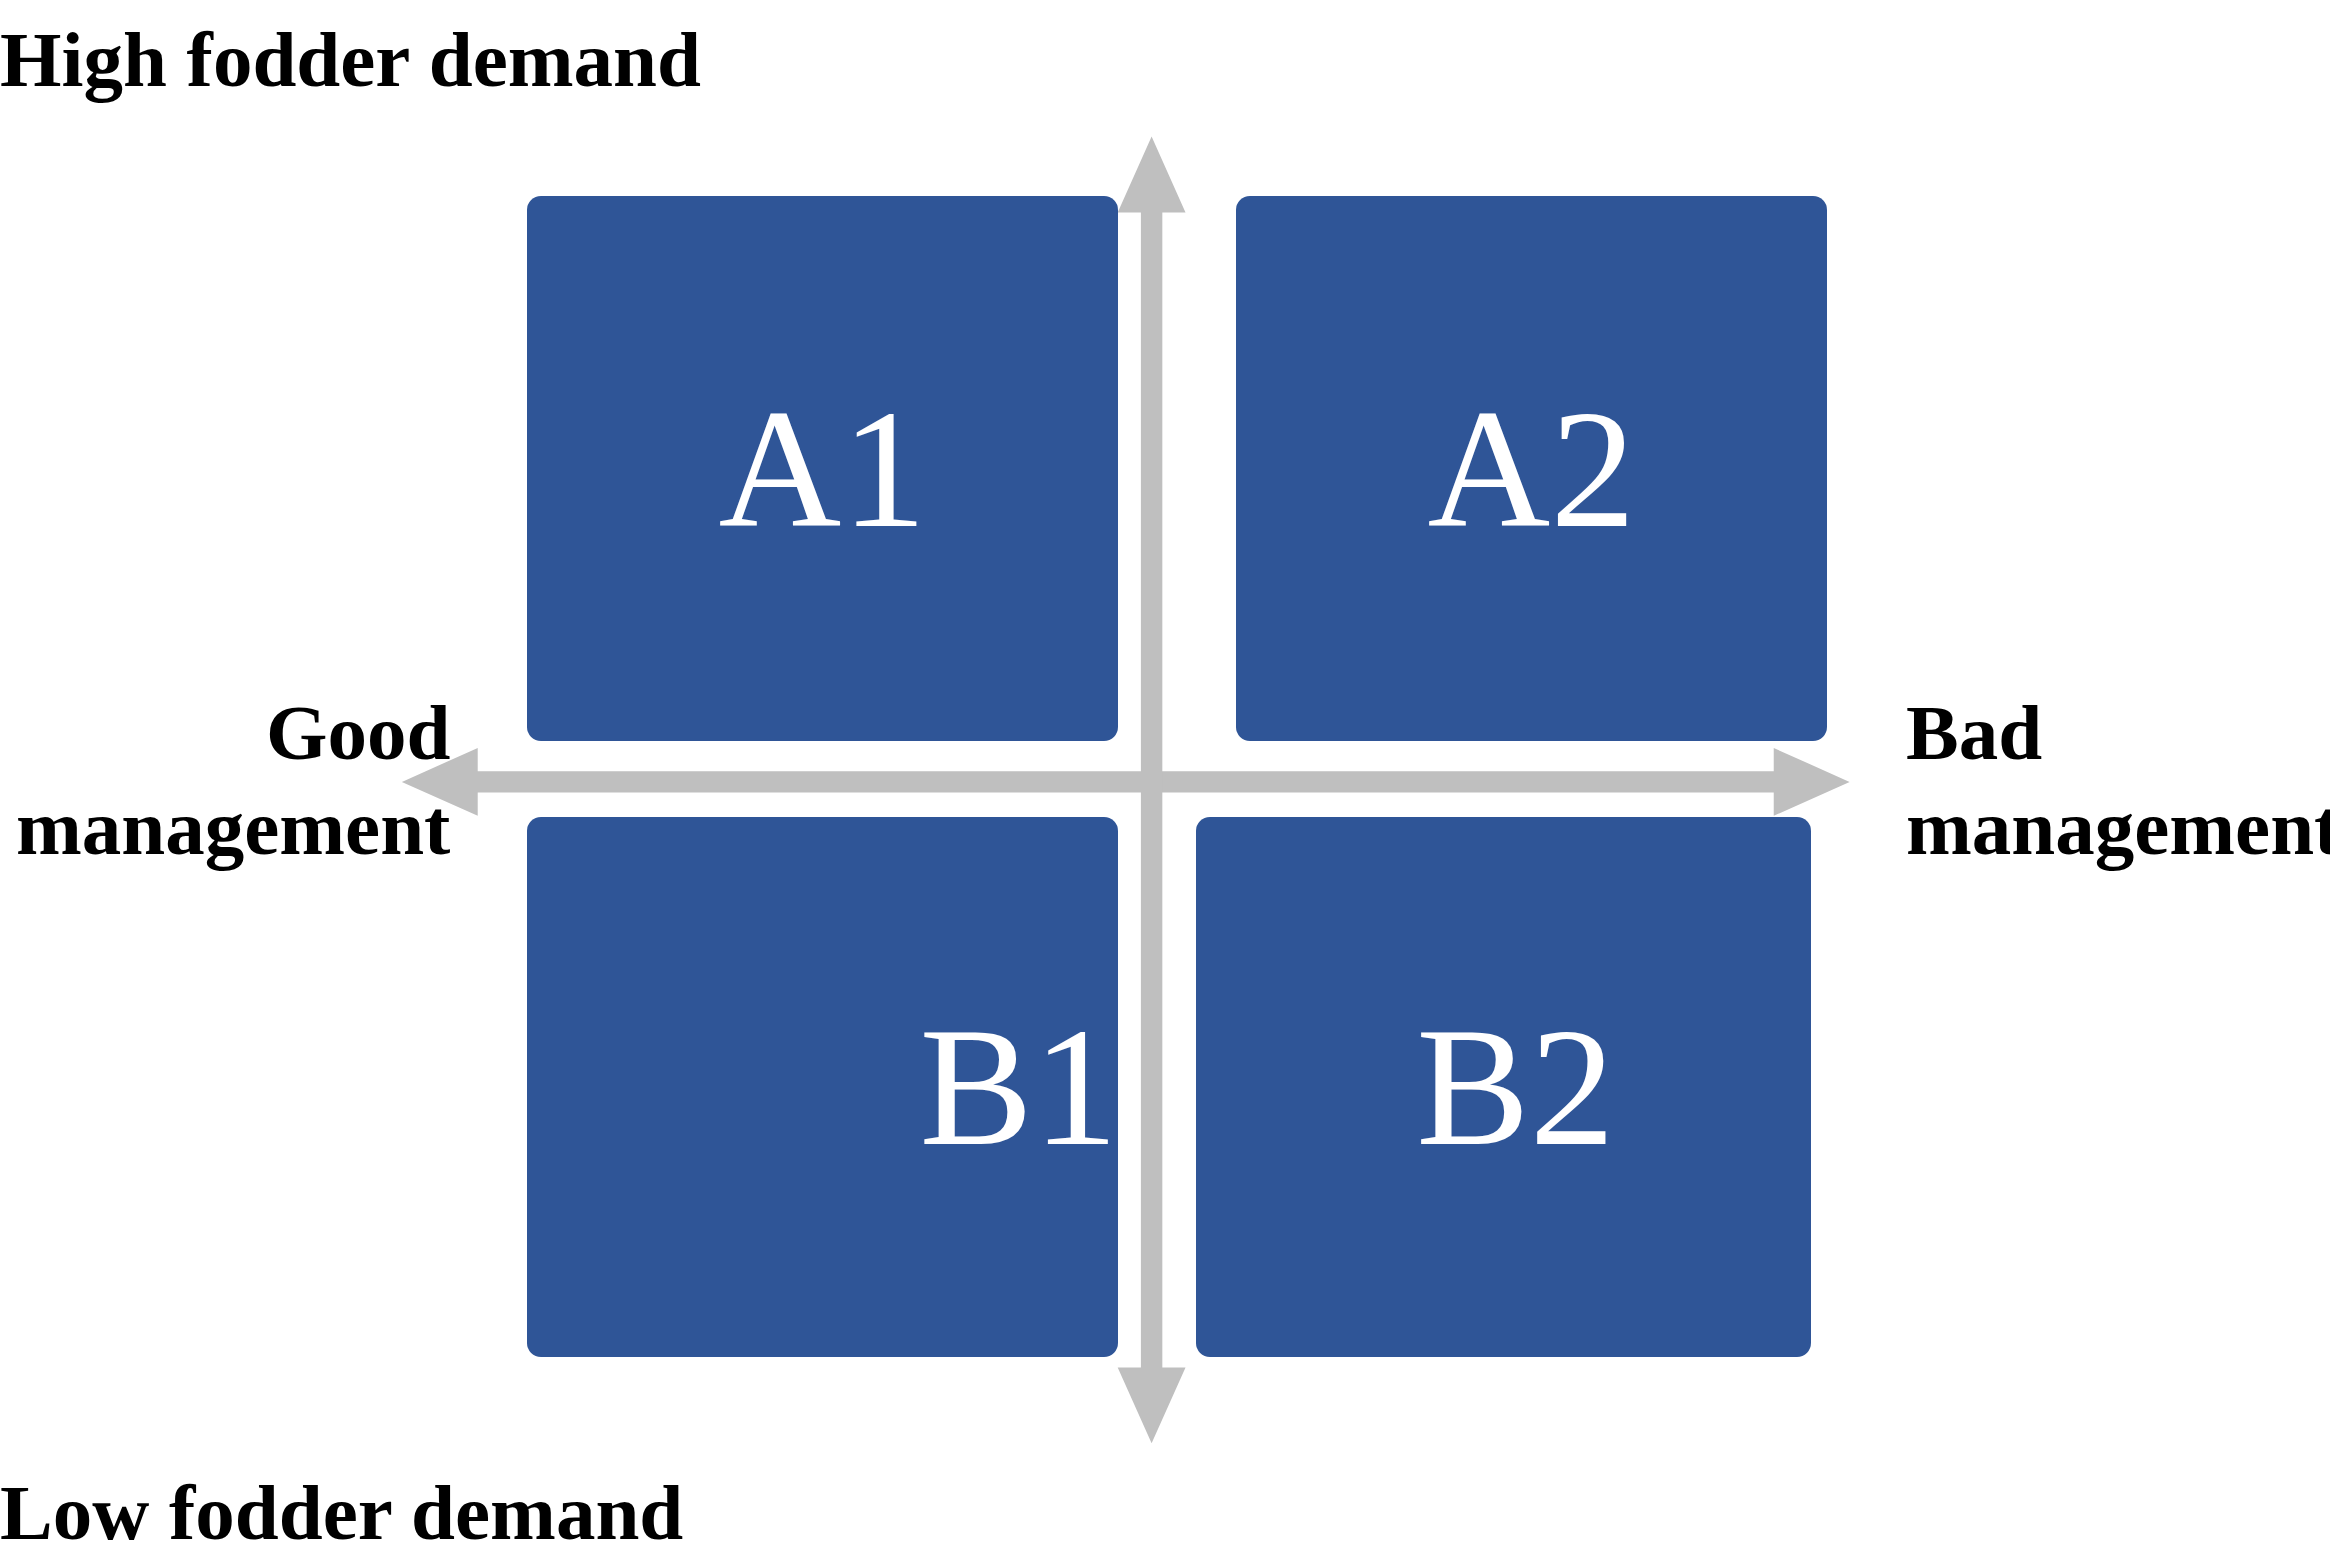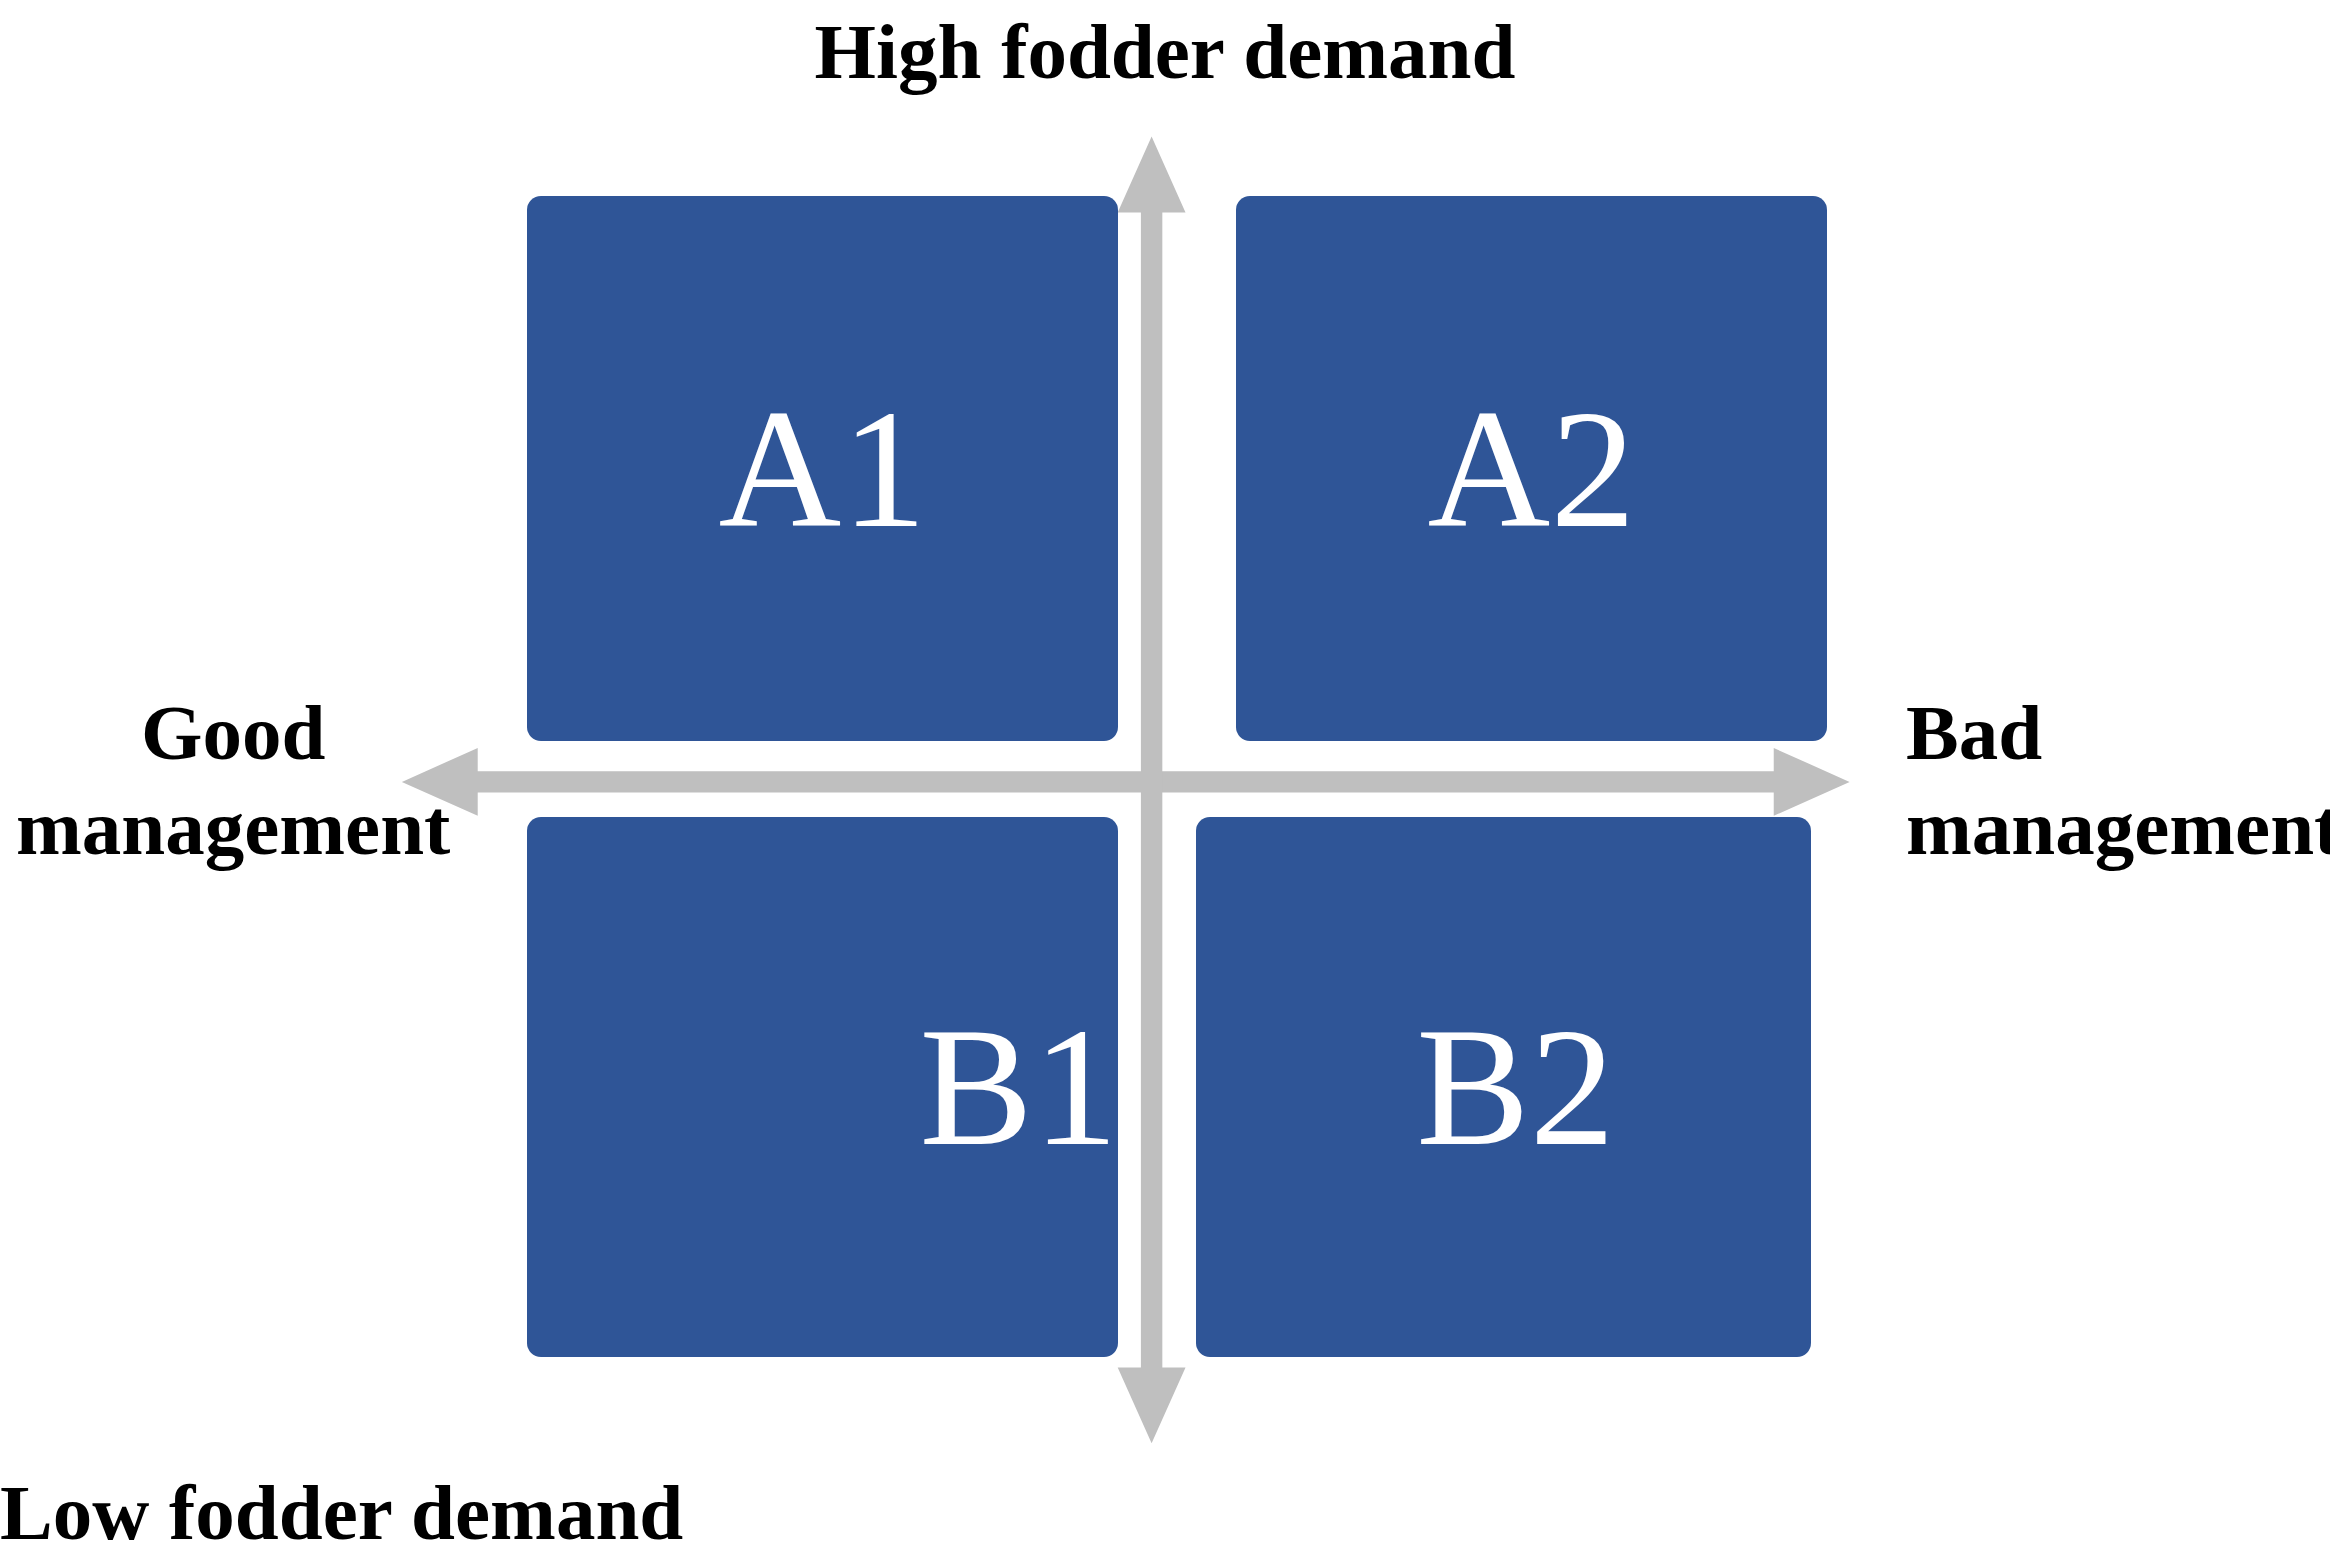--- a/index.html
+++ b/index.html
@@ -44,33 +44,32 @@
   .axis-label {
     position: absolute;
     color: #000000;
     font-weight: 700;
     font-size: 79px;
     line-height: 1.2;
     white-space: nowrap;
   }
   .axis-label-top {
     left: 0;
-    top: 5px;
+    top: 13px;
     width: 2330px;
-    text-align: center;
   }
   .axis-label-bottom {
     left: 0;
     top: 1466px;
     width: 2330px;
   }
   .axis-label-left {
     left: 16px;
     top: 686px;
-    text-align: center;
+    text-align: right;
   }
   .axis-label-right {
     left: 1906px;
     top: 686px;
     text-align: left;
   }
 </style>
 </head>
 <body>
 

